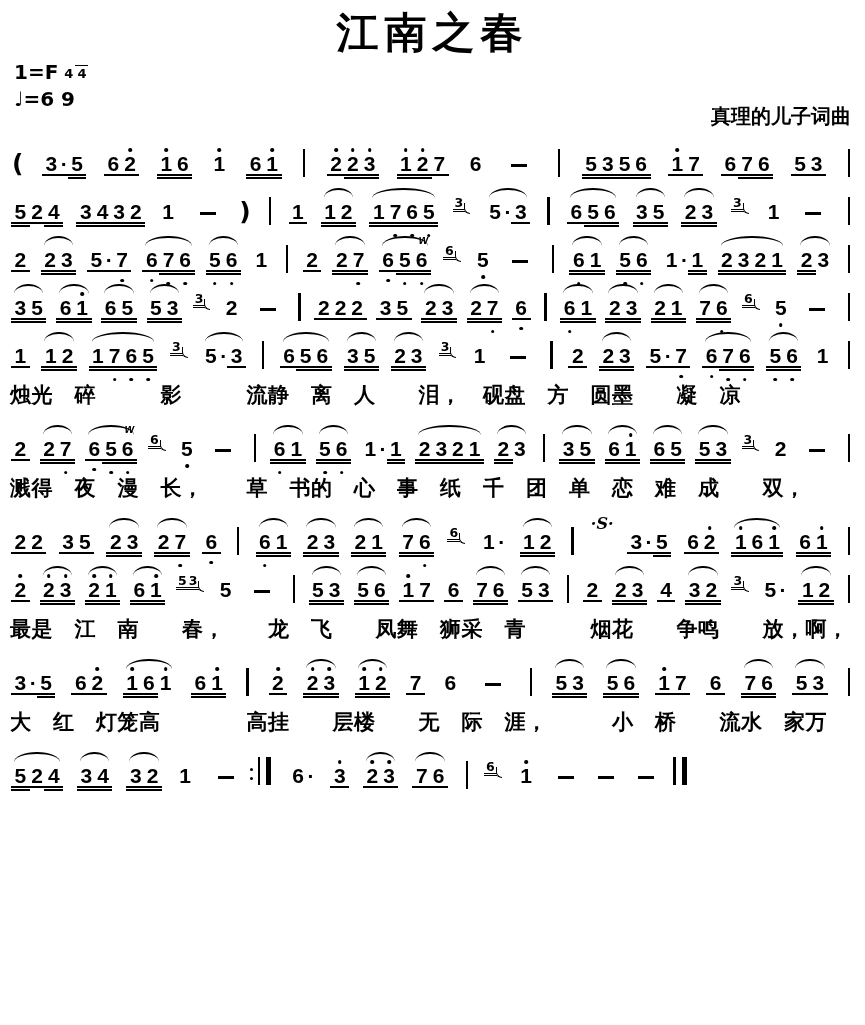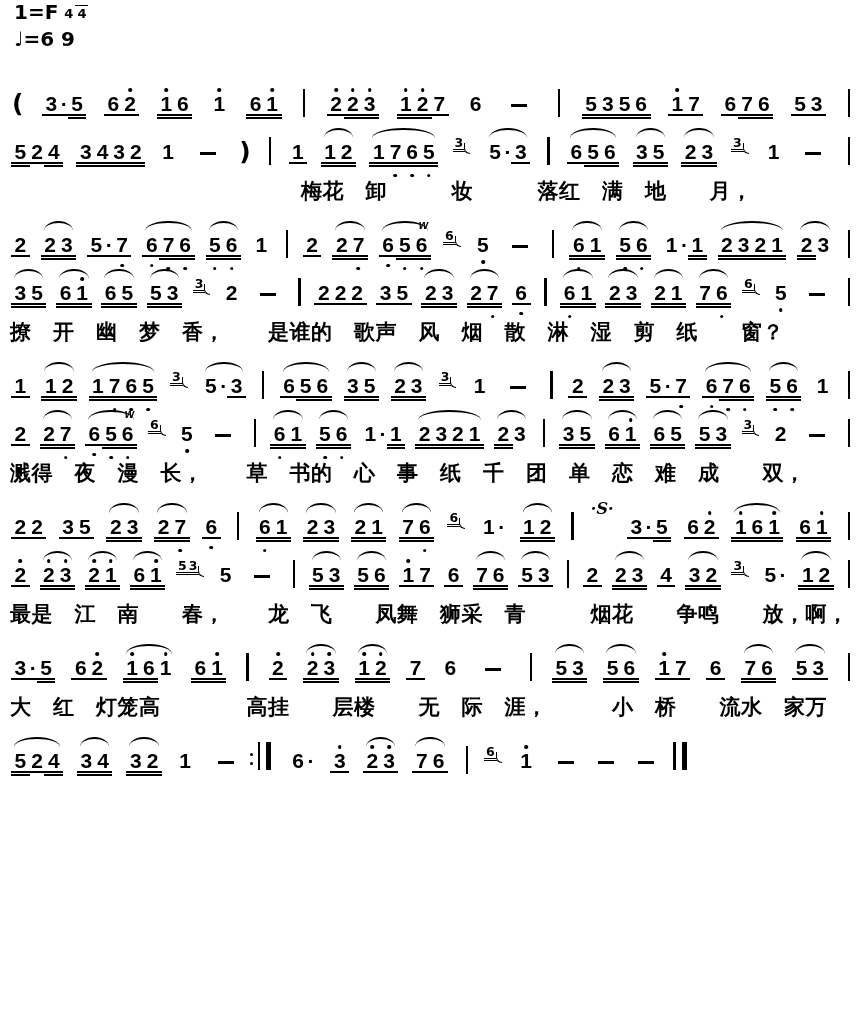--- a/index.html
+++ b/index.html
@@ -45,23 +45,25 @@
   .segno{display:inline-block;position:relative;top:-22px;font-family:"DejaVu Serif","Liberation Serif",serif;
     font-style:italic;font-weight:bold;font-size:16px;}
   .lrow{height:45px;box-sizing:border-box;padding-top:9px;font-size:21px;font-weight:bold;
     white-space:pre;letter-spacing:0.5px;}
   .lrow .ds{font-family:"DejaVu Serif","Liberation Serif",serif;font-style:italic;font-weight:bold;letter-spacing:0;}
 </style>
 </head>
 <body>
 
 <div class="page">
+  <div class="title">江南之春</div>
   <div class="meta">
     <div class="keyline"><span>1</span><span>=</span><span>F</span><span class="frac"><span class="num">4</span><span class="den">4</span></span></div>
     <div class="tempoline"><span>♩</span><span>=</span><span>6 9</span></div>
+    <div class="credit">真理的儿子词曲</div>
   </div>
   <div id="score">
       <div class="mrow">
         <span class="paren">(</span>
         <span class="grp"><span class="note">3<i class="um" style="bottom: 1px;"></i></span><span class="note aug">·<i class="um" style="bottom: 1px;"></i></span><span class="note">5<i class="um" style="bottom: 1px;"></i><i class="um" style="bottom: -2.2px;"></i></span></span>
         <span class="grp"><span class="note">6<i class="um" style="bottom: 1px;"></i></span><span class="note">2<i class="um" style="bottom: 1px;"></i><i class="da" style="top: -3px;"></i></span></span>
         <span class="grp"><span class="note">1<i class="um" style="bottom: 1px;"></i><i class="um" style="bottom: -2.2px;"></i><i class="da" style="top: -3px;"></i></span><span class="note">6<i class="um" style="bottom: 1px;"></i><i class="um" style="bottom: -2.2px;"></i></span></span>
         <span class="grp"><span class="note">1<i class="da" style="top: -3px;"></i></span></span>
         <span class="grp"><span class="note">6<i class="um" style="bottom: 1px;"></i><i class="um" style="bottom: -2.2px;"></i></span><span class="note">1<i class="um" style="bottom: 1px;"></i><i class="um" style="bottom: -2.2px;"></i><i class="da" style="top: -3px;"></i></span></span>
         <span class="bar"></span>
@@ -90,21 +92,20 @@
         <span class="grp"><span class="arc"></span><span class="note">5</span><span class="note aug">·</span><span class="note">3<i class="um" style="bottom: 1px;"></i></span></span>
         <span class="bar"></span>
         <span class="grp"><span class="arc"></span><span class="note">6<i class="um" style="bottom: 1px;"></i></span><span class="note">5<i class="um" style="bottom: 1px;"></i><i class="um" style="bottom: -2.2px;"></i></span><span class="note">6<i class="um" style="bottom: 1px;"></i><i class="um" style="bottom: -2.2px;"></i></span></span>
         <span class="grp"><span class="arc"></span><span class="note">3<i class="um" style="bottom: 1px;"></i><i class="um" style="bottom: -2.2px;"></i></span><span class="note">5<i class="um" style="bottom: 1px;"></i><i class="um" style="bottom: -2.2px;"></i></span></span>
         <span class="grp"><span class="arc"></span><span class="note">2<i class="um" style="bottom: 1px;"></i><i class="um" style="bottom: -2.2px;"></i></span><span class="note">3<i class="um" style="bottom: 1px;"></i><i class="um" style="bottom: -2.2px;"></i></span></span>
         <span class="grace"><span class="gd">3<i class="um" style="bottom: 0px;"></i><i class="um" style="bottom: -2.2px;"></i></span><span class="ghook"></span></span>
         <span class="grp"><span class="note">1</span></span>
         <span class="dash"></span>
         <span class="bar"></span>
       </div>
-      <div class="lrow" style="padding-left: 295px;"><span>梅花　卸　　　妆　　　落红　满　地　　月，</span></div>
       <div class="mrow">
         <span class="grp"><span class="note">2<i class="um" style="bottom: 1px;"></i></span></span>
         <span class="grp"><span class="arc"></span><span class="note">2<i class="um" style="bottom: 1px;"></i><i class="um" style="bottom: -2.2px;"></i></span><span class="note">3<i class="um" style="bottom: 1px;"></i><i class="um" style="bottom: -2.2px;"></i></span></span>
         <span class="grp"><span class="note">5<i class="um" style="bottom: 1px;"></i></span><span class="note aug">·<i class="um" style="bottom: 1px;"></i></span><span class="note">7<i class="um" style="bottom: 1px;"></i><i class="da" style="bottom: -9.2px;"></i></span></span>
         <span class="grp"><span class="arc"></span><span class="note">6<i class="um" style="bottom: 1px;"></i><i class="da" style="bottom: -9.2px;"></i></span><span class="note">7<i class="um" style="bottom: 1px;"></i><i class="um" style="bottom: -2.2px;"></i><i class="da" style="bottom: -12.4px;"></i></span><span class="note">6<i class="um" style="bottom: 1px;"></i><i class="um" style="bottom: -2.2px;"></i><i class="da" style="bottom: -12.4px;"></i></span></span>
         <span class="grp"><span class="arc"></span><span class="note">5<i class="um" style="bottom: 1px;"></i><i class="um" style="bottom: -2.2px;"></i><i class="da" style="bottom: -12.4px;"></i></span><span class="note">6<i class="um" style="bottom: 1px;"></i><i class="um" style="bottom: -2.2px;"></i><i class="da" style="bottom: -12.4px;"></i></span></span>
         <span class="grp"><span class="note">1</span></span>
         <span class="bar"></span>
         <span class="grp"><span class="note">2<i class="um" style="bottom: 1px;"></i></span></span>
         <span class="grp"><span class="arc"></span><span class="note">2<i class="um" style="bottom: 1px;"></i><i class="um" style="bottom: -2.2px;"></i></span><span class="note">7<i class="um" style="bottom: 1px;"></i><i class="um" style="bottom: -2.2px;"></i><i class="da" style="bottom: -12.4px;"></i></span></span>
@@ -137,21 +138,20 @@
         <span class="bar"></span>
         <span class="grp"><span class="arc"></span><span class="note">6<i class="um" style="bottom: 1px;"></i><i class="um" style="bottom: -2.2px;"></i><i class="da" style="bottom: -12.4px;"></i></span><span class="note">1<i class="um" style="bottom: 1px;"></i><i class="um" style="bottom: -2.2px;"></i></span></span>
         <span class="grp"><span class="arc"></span><span class="note">2<i class="um" style="bottom: 1px;"></i><i class="um" style="bottom: -2.2px;"></i></span><span class="note">3<i class="um" style="bottom: 1px;"></i><i class="um" style="bottom: -2.2px;"></i></span></span>
         <span class="grp"><span class="arc"></span><span class="note">2<i class="um" style="bottom: 1px;"></i><i class="um" style="bottom: -2.2px;"></i></span><span class="note">1<i class="um" style="bottom: 1px;"></i><i class="um" style="bottom: -2.2px;"></i></span></span>
         <span class="grp"><span class="arc"></span><span class="note">7<i class="um" style="bottom: 1px;"></i><i class="um" style="bottom: -2.2px;"></i></span><span class="note">6<i class="um" style="bottom: 1px;"></i><i class="um" style="bottom: -2.2px;"></i><i class="da" style="bottom: -12.4px;"></i></span></span>
         <span class="grace"><span class="gd">6<i class="um" style="bottom: 0px;"></i><i class="um" style="bottom: -2.2px;"></i></span><span class="ghook"></span></span>
         <span class="grp"><span class="note">5<i class="da" style="bottom: -6px;"></i></span></span>
         <span class="dash"></span>
         <span class="bar"></span>
       </div>
-      <div class="lrow" style="padding-left: 4px;"><span>撩　开　幽　梦　香，　　是谁的　歌声　风　烟　散　淋　湿　剪　纸　　窗？</span></div>
       <div class="mrow">
         <span class="grp"><span class="note">1<i class="um" style="bottom: 1px;"></i></span></span>
         <span class="grp"><span class="arc"></span><span class="note">1<i class="um" style="bottom: 1px;"></i><i class="um" style="bottom: -2.2px;"></i></span><span class="note">2<i class="um" style="bottom: 1px;"></i><i class="um" style="bottom: -2.2px;"></i></span></span>
         <span class="grp"><span class="arc"></span><span class="note">1<i class="um" style="bottom: 1px;"></i><i class="um" style="bottom: -2.2px;"></i></span><span class="note">7<i class="um" style="bottom: 1px;"></i><i class="um" style="bottom: -2.2px;"></i><i class="da" style="bottom: -12.4px;"></i></span><span class="note">6<i class="um" style="bottom: 1px;"></i><i class="um" style="bottom: -2.2px;"></i><i class="da" style="bottom: -12.4px;"></i></span><span class="note">5<i class="um" style="bottom: 1px;"></i><i class="um" style="bottom: -2.2px;"></i><i class="da" style="bottom: -12.4px;"></i></span></span>
         <span class="grace"><span class="gd">3<i class="um" style="bottom: 0px;"></i><i class="um" style="bottom: -2.2px;"></i></span><span class="ghook"></span></span>
         <span class="grp"><span class="arc"></span><span class="note">5</span><span class="note aug">·</span><span class="note">3<i class="um" style="bottom: 1px;"></i></span></span>
         <span class="bar"></span>
         <span class="grp"><span class="arc"></span><span class="note">6<i class="um" style="bottom: 1px;"></i></span><span class="note">5<i class="um" style="bottom: 1px;"></i><i class="um" style="bottom: -2.2px;"></i></span><span class="note">6<i class="um" style="bottom: 1px;"></i><i class="um" style="bottom: -2.2px;"></i></span></span>
         <span class="grp"><span class="arc"></span><span class="note">3<i class="um" style="bottom: 1px;"></i><i class="um" style="bottom: -2.2px;"></i></span><span class="note">5<i class="um" style="bottom: 1px;"></i><i class="um" style="bottom: -2.2px;"></i></span></span>
         <span class="grp"><span class="arc"></span><span class="note">2<i class="um" style="bottom: 1px;"></i><i class="um" style="bottom: -2.2px;"></i></span><span class="note">3<i class="um" style="bottom: 1px;"></i><i class="um" style="bottom: -2.2px;"></i></span></span>
@@ -160,20 +160,21 @@
         <span class="dash"></span>
         <span class="bar"></span>
         <span class="grp"><span class="note">2<i class="um" style="bottom: 1px;"></i></span></span>
         <span class="grp"><span class="arc"></span><span class="note">2<i class="um" style="bottom: 1px;"></i><i class="um" style="bottom: -2.2px;"></i></span><span class="note">3<i class="um" style="bottom: 1px;"></i><i class="um" style="bottom: -2.2px;"></i></span></span>
         <span class="grp"><span class="note">5<i class="um" style="bottom: 1px;"></i></span><span class="note aug">·<i class="um" style="bottom: 1px;"></i></span><span class="note">7<i class="um" style="bottom: 1px;"></i><i class="da" style="bottom: -9.2px;"></i></span></span>
         <span class="grp"><span class="arc"></span><span class="note">6<i class="um" style="bottom: 1px;"></i><i class="da" style="bottom: -9.2px;"></i></span><span class="note">7<i class="um" style="bottom: 1px;"></i><i class="um" style="bottom: -2.2px;"></i><i class="da" style="bottom: -12.4px;"></i></span><span class="note">6<i class="um" style="bottom: 1px;"></i><i class="um" style="bottom: -2.2px;"></i><i class="da" style="bottom: -12.4px;"></i></span></span>
         <span class="grp"><span class="arc"></span><span class="note">5<i class="um" style="bottom: 1px;"></i><i class="um" style="bottom: -2.2px;"></i><i class="da" style="bottom: -12.4px;"></i></span><span class="note">6<i class="um" style="bottom: 1px;"></i><i class="um" style="bottom: -2.2px;"></i><i class="da" style="bottom: -12.4px;"></i></span></span>
         <span class="grp"><span class="note">1</span></span>
         <span class="bar"></span>
       </div>
+      <div class="lrow" style="padding-left: 4px;"><span>烛光　碎　　　影　　　流静　离　人　　泪，　砚盘　方　圆墨　　凝　凉</span></div>
       <div class="mrow">
         <span class="grp"><span class="note">2<i class="um" style="bottom: 1px;"></i></span></span>
         <span class="grp"><span class="arc"></span><span class="note">2<i class="um" style="bottom: 1px;"></i><i class="um" style="bottom: -2.2px;"></i></span><span class="note">7<i class="um" style="bottom: 1px;"></i><i class="um" style="bottom: -2.2px;"></i><i class="da" style="bottom: -12.4px;"></i></span></span>
         <span class="grp"><span class="arc"></span><span class="note">6<i class="um" style="bottom: 1px;"></i><i class="da" style="bottom: -9.2px;"></i></span><span class="note">5<i class="um" style="bottom: 1px;"></i><i class="um" style="bottom: -2.2px;"></i><i class="da" style="bottom: -12.4px;"></i></span><span class="note">6<i class="um" style="bottom: 1px;"></i><i class="um" style="bottom: -2.2px;"></i><i class="da" style="bottom: -12.4px;"></i><i class="mord">w</i></span></span>
         <span class="grace"><span class="gd">6<i class="um" style="bottom: 0px;"></i><i class="um" style="bottom: -2.2px;"></i></span><span class="ghook"></span></span>
         <span class="grp"><span class="note">5<i class="da" style="bottom: -6px;"></i></span></span>
         <span class="dash"></span>
         <span class="bar"></span>
         <span class="grp"><span class="arc"></span><span class="note">6<i class="um" style="bottom: 1px;"></i><i class="um" style="bottom: -2.2px;"></i><i class="da" style="bottom: -12.4px;"></i></span><span class="note">1<i class="um" style="bottom: 1px;"></i><i class="um" style="bottom: -2.2px;"></i></span></span>
         <span class="grp"><span class="arc"></span><span class="note">5<i class="um" style="bottom: 1px;"></i><i class="um" style="bottom: -2.2px;"></i><i class="da" style="bottom: -12.4px;"></i></span><span class="note">6<i class="um" style="bottom: 1px;"></i><i class="um" style="bottom: -2.2px;"></i><i class="da" style="bottom: -12.4px;"></i></span></span>

